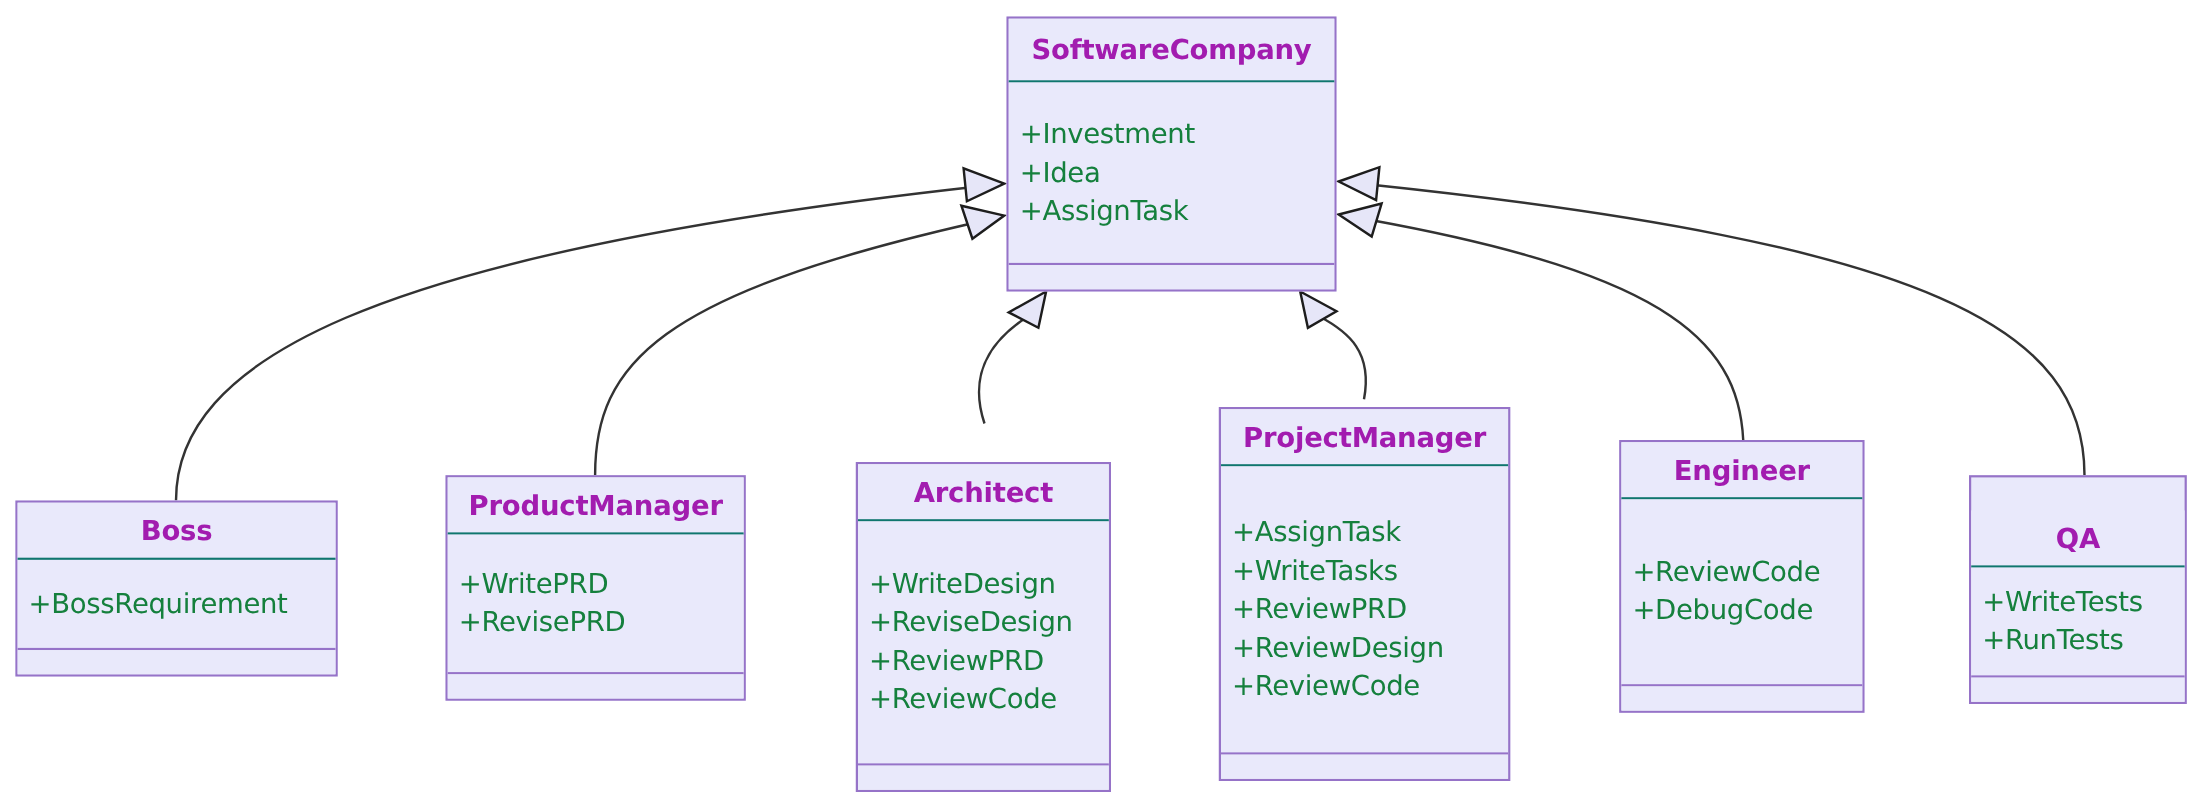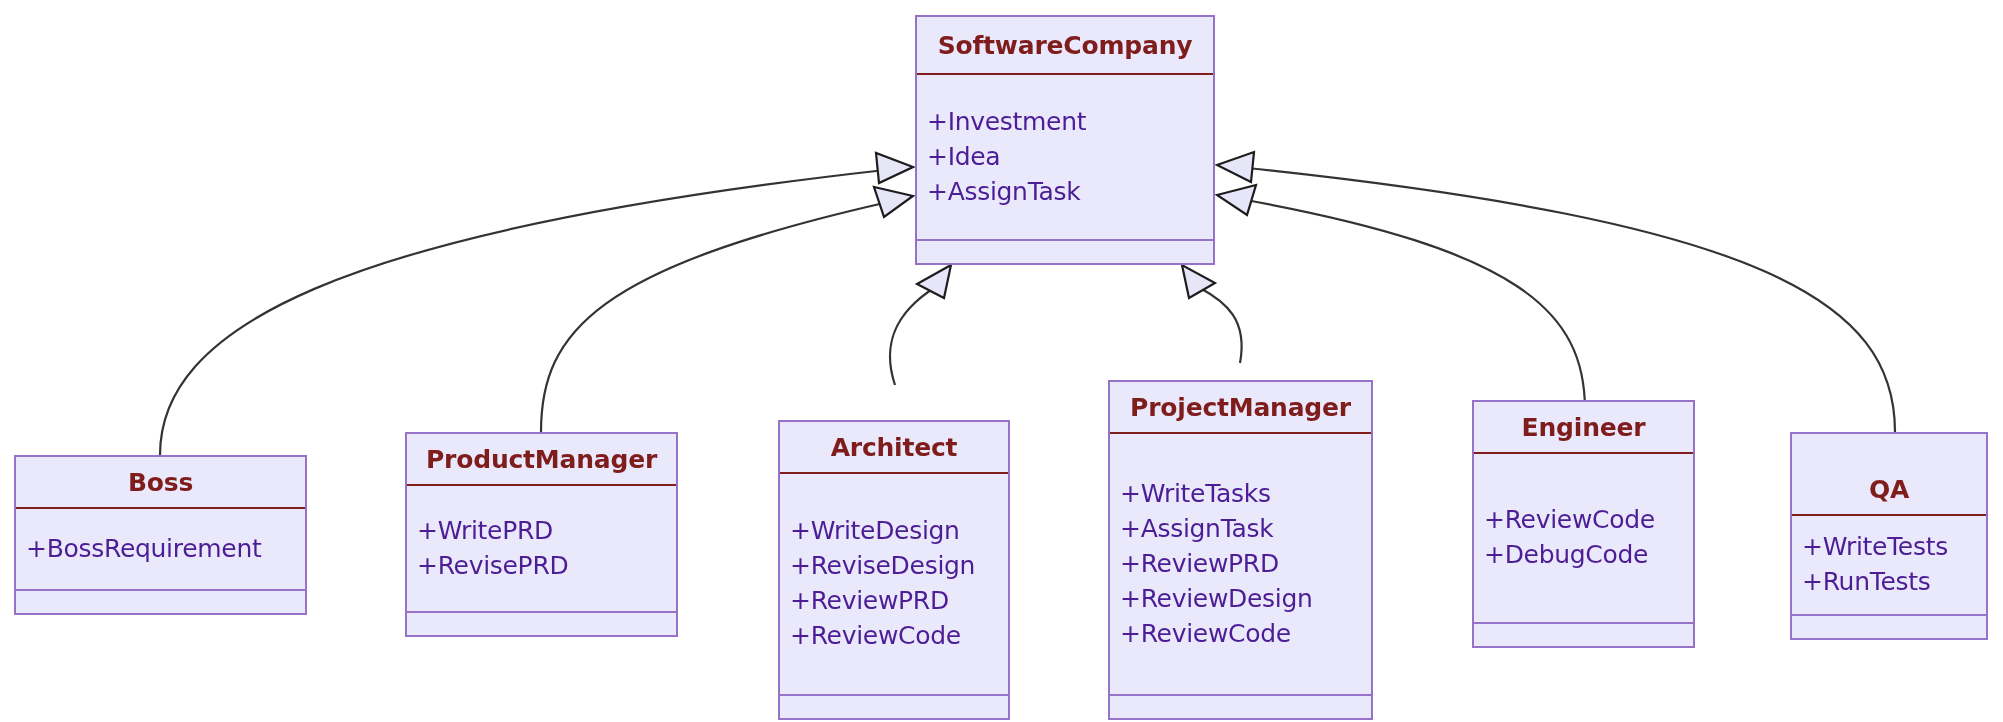--- a/index.html
+++ b/index.html
@@ -15,42 +15,42 @@
   .uml-class{
     position:absolute;
     box-sizing:border-box;
     border:2px solid #9673c8;
     background:#e9e9fb;
     display:flex;
     flex-direction:column;
   }
   .uml-header{
     box-sizing:border-box;
-    border-bottom:2px solid #7f1d1d;
+    border-bottom:2px solid #0f766e;
     display:flex;align-items:center;justify-content:center;
     font-weight:bold;
     font-size:25px;
-    color:#7f1d1d;
+    color:#a21caf;
     letter-spacing:-0.2px;
     background:#e9e9fb;
     padding:4px 6px;
   }
   .uml-attrs{
     box-sizing:border-box;
     border-bottom:2px solid #9673c8;
     padding:8px 10px 10px 10px;
     display:flex;flex-direction:column;
     justify-content:center;
     background:#e9e9fb;
     flex:1 1 auto;
   }
   .uml-attr{
     font-size:25px;
     line-height:35px;
-    color:#4c1d95;
+    color:#15803d;
     white-space:nowrap;
     letter-spacing:-0.3px;
   }
   .uml-methods{
     box-sizing:border-box;
     height:22px;
     background:#e9e9fb;
   }
   .edge-line{
     fill:none;
@@ -121,25 +121,25 @@
     <div class="uml-header" style="height:52px;">Architect</div>
     <div class="uml-attrs">
       <div class="uml-attr">+WriteDesign</div>
       <div class="uml-attr">+ReviseDesign</div>
       <div class="uml-attr">+ReviewPRD</div>
       <div class="uml-attr">+ReviewCode</div>
     </div>
     <div class="uml-methods"></div>
   </div>
 
-  <div class="uml-class" style="left:1108px;top:380px;width:265px;height:340px;">
+  <div class="uml-class" style="left:1108px;top:370px;width:265px;height:340px;">
     <div class="uml-header" style="height:52px;">ProjectManager</div>
     <div class="uml-attrs">
+      <div class="uml-attr">+AssignTask</div>
       <div class="uml-attr">+WriteTasks</div>
-      <div class="uml-attr">+AssignTask</div>
       <div class="uml-attr">+ReviewPRD</div>
       <div class="uml-attr">+ReviewDesign</div>
       <div class="uml-attr">+ReviewCode</div>
     </div>
     <div class="uml-methods"></div>
   </div>
 
   <div class="uml-class" style="left:1472px;top:400px;width:223px;height:248px;">
     <div class="uml-header" style="height:52px;">Engineer</div>
     <div class="uml-attrs">

